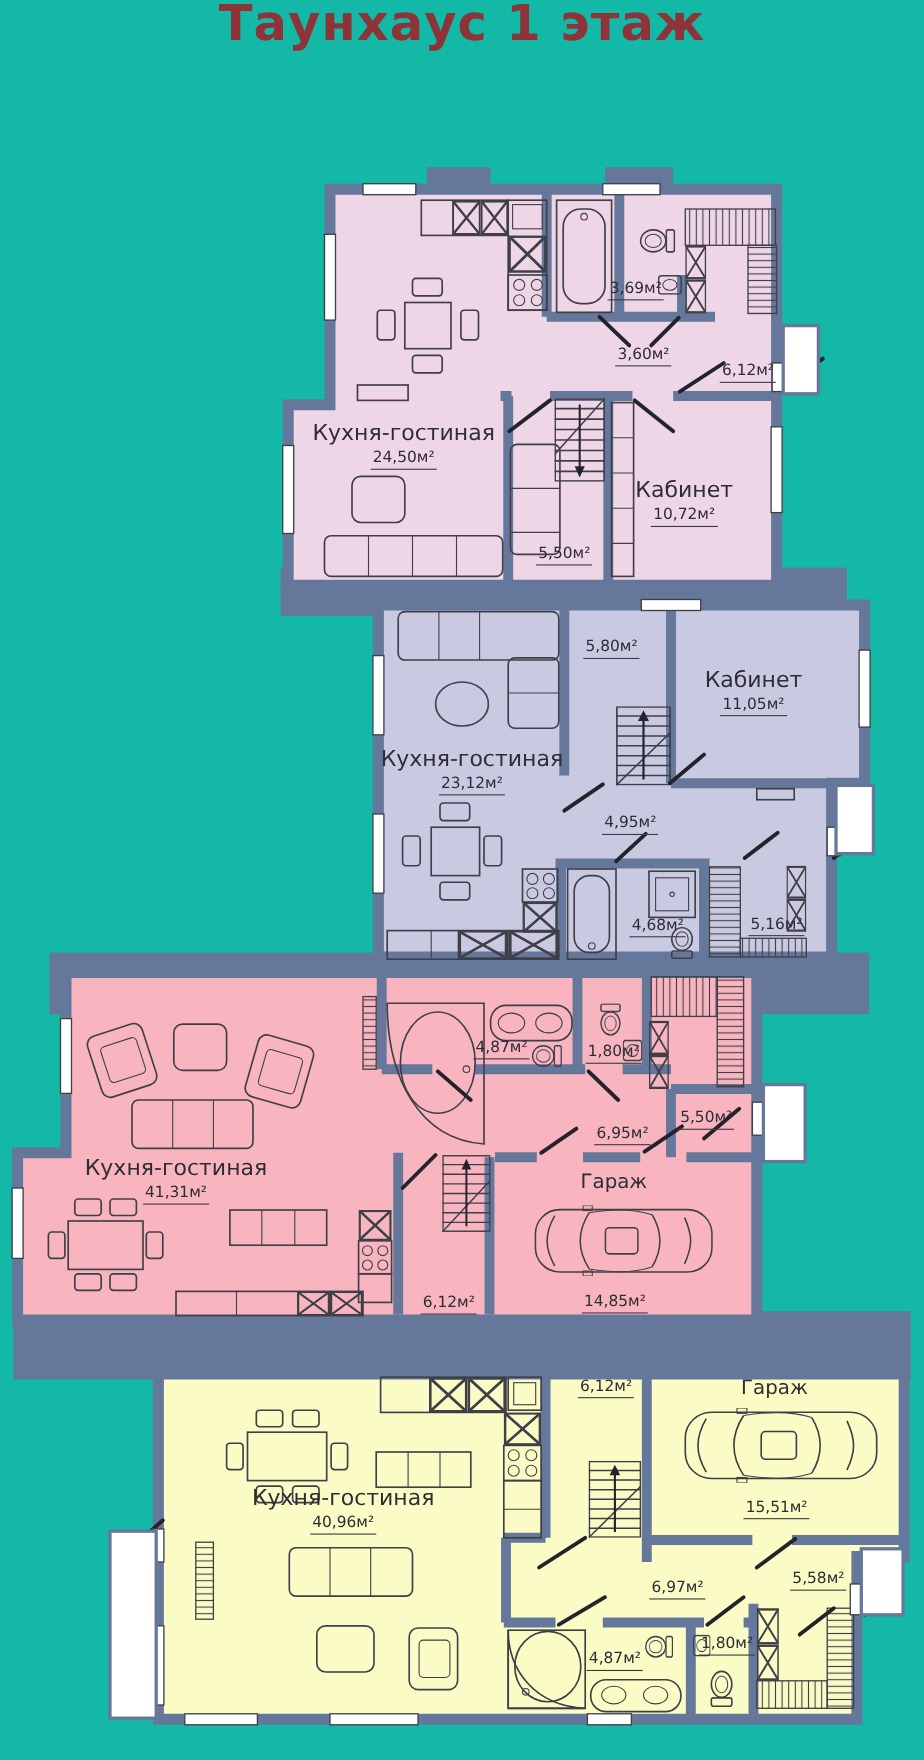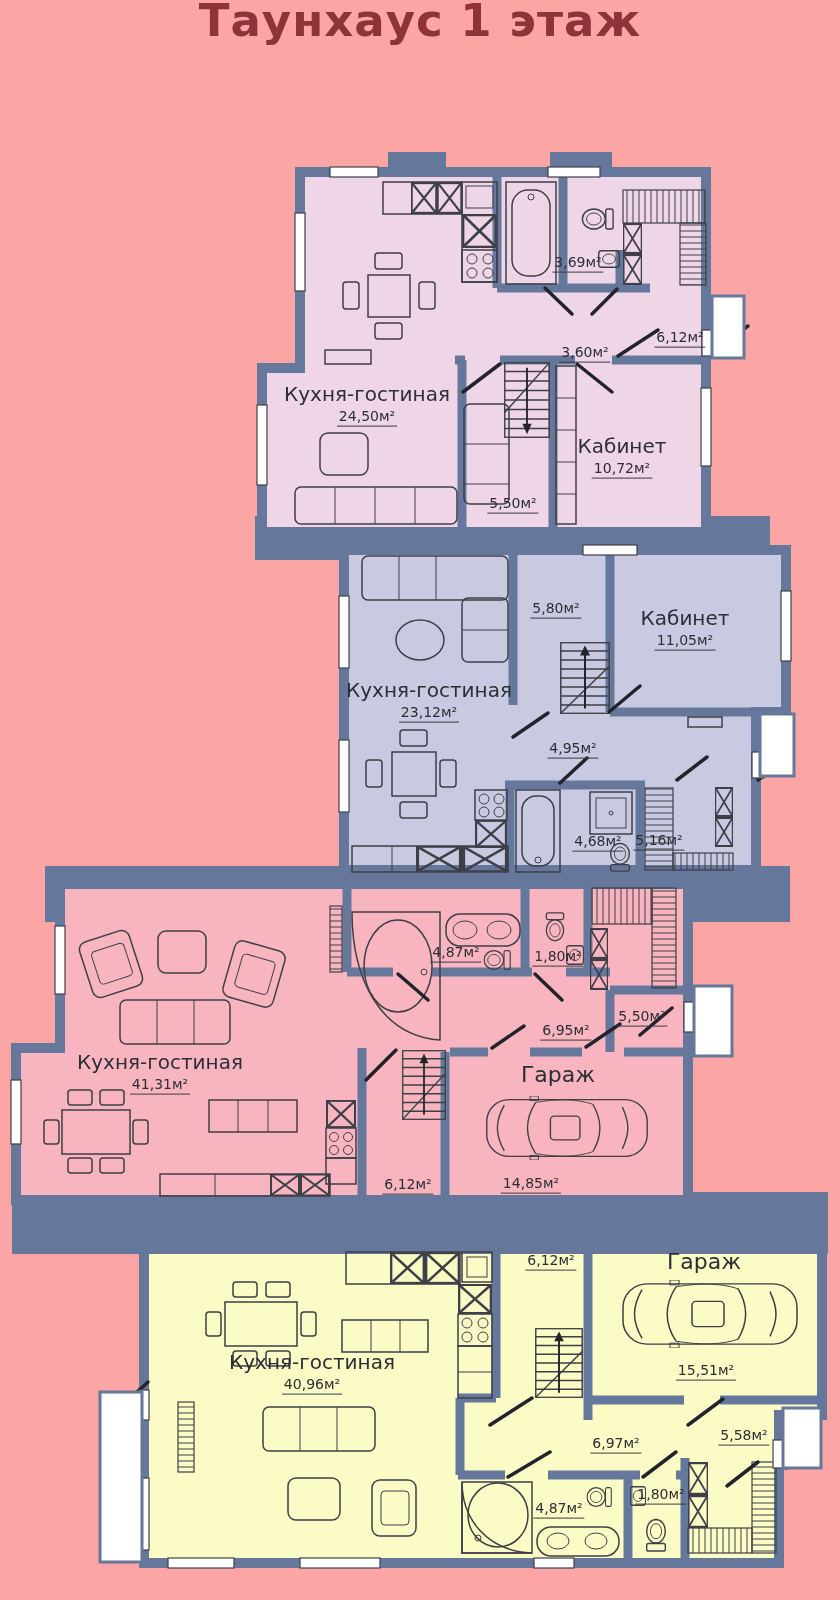--- a/index.html
+++ b/index.html
@@ -1,16 +1,16 @@
 <!DOCTYPE html>
 <html><head>
 <meta charset="utf-8">
 <style>
   html,body{margin:0;padding:0;background:#ffffff;}
-  .canvas{position:relative;width:840px;height:1600px;background:#fca5a5;overflow:hidden;
+  .canvas{position:relative;width:840px;height:1600px;background:#14b8a6;overflow:hidden;
           font-family:"DejaVu Sans", sans-serif;}
   .title{position:absolute;top:-6px;left:0;right:0;margin:0;text-align:center;
          font-size:45px;font-weight:700;color:#8e3337;letter-spacing:1px;line-height:1.2;}
   svg.plan{position:absolute;left:0;top:0;}
 
   
   .slate{fill:#65789b;}
   .fillu{stroke:#65789b;stroke-width:10;stroke-linejoin:miter;}
   .wall{stroke:#65789b;stroke-width:9;fill:none;stroke-linecap:butt;}
   .furn{stroke:#3f3f48;stroke-width:1.5;fill:none;}
@@ -19,21 +19,21 @@
   .win{fill:#ffffff;stroke:#3f3f48;stroke-width:1.2;}
   .porch{fill:#ffffff;stroke:#65789b;stroke-width:3;}
   .hv{fill:url(#hv);stroke:#3f3f48;stroke-width:1.2;}
   .hh{fill:url(#hh);stroke:#3f3f48;stroke-width:1.2;}
   .arrow{fill:#23232b;}
 
   
   .lbl{position:absolute;transform:translate(-50%,-50%);text-align:center;color:#2d2d35;
        line-height:1.2;white-space:nowrap;z-index:5;}
   .lbl .nm{display:block;font-size:20px;}
-  .lbl .nm.big{font-size:22px;}
+  .lbl .nm.big{font-size:18px;}
   .lbl .ar{display:inline-block;font-size:14px;border-bottom:1.5px solid #3a3a42;
            padding:0 2px 1px;}
 </style>
 </head>
 <body>
 
 <div class="canvas">
   <h1 class="title">Таунхаус 1 этаж</h1>
 
   <svg class="plan" width="840" height="1600" viewBox="0 0 840 1600">
@@ -426,59 +426,59 @@
     <span class="nm">Кухня-гостиная</span>
     <span class="ar">24,50м²</span>
   </div>
   <div class="lbl" style="left:622px;top:456px">
     <span class="nm">Кабинет</span>
     <span class="ar">10,72м²</span>
   </div>
   <div class="lbl" style="left:578px;top:262px">
     <span class="ar">3,69м²</span>
   </div>
-  <div class="lbl" style="left:585px;top:352px">
+  <div class="lbl" style="left:585px;top:322px">
     <span class="ar">3,60м²</span>
   </div>
   <div class="lbl" style="left:680px;top:337px">
     <span class="ar">6,12м²</span>
   </div>
   <div class="lbl" style="left:513px;top:503px">
     <span class="ar">5,50м²</span>
   </div>
 
   <div class="lbl" style="left:429px;top:700px">
     <span class="nm">Кухня-гостиная</span>
     <span class="ar">23,12м²</span>
   </div>
   <div class="lbl" style="left:685px;top:628px">
     <span class="nm">Кабинет</span>
     <span class="ar">11,05м²</span>
   </div>
-  <div class="lbl" style="left:556px;top:608px">
+  <div class="lbl" style="left:556px;top:588px">
     <span class="ar">5,80м²</span>
   </div>
   <div class="lbl" style="left:573px;top:748px">
     <span class="ar">4,95м²</span>
   </div>
   <div class="lbl" style="left:598px;top:841px">
     <span class="ar">4,68м²</span>
   </div>
-  <div class="lbl" style="left:659px;top:840px">
+  <div class="lbl" style="left:706px;top:840px">
     <span class="ar">5,16м²</span>
   </div>
 
   <div class="lbl" style="left:160px;top:1072px">
     <span class="nm">Кухня-гостиная</span>
     <span class="ar">41,31м²</span>
   </div>
   <div class="lbl" style="left:558px;top:1075px">
     <span class="nm big">Гараж</span>
   </div>
-  <div class="lbl" style="left:531px;top:1183px">
+  <div class="lbl" style="left:559px;top:1183px">
     <span class="ar">14,85м²</span>
   </div>
   <div class="lbl" style="left:456px;top:952px">
     <span class="ar">4,87м²</span>
   </div>
   <div class="lbl" style="left:558px;top:956px">
     <span class="ar">1,80м²</span>
   </div>
   <div class="lbl" style="left:566px;top:1030px">
     <span class="ar">6,95м²</span>

